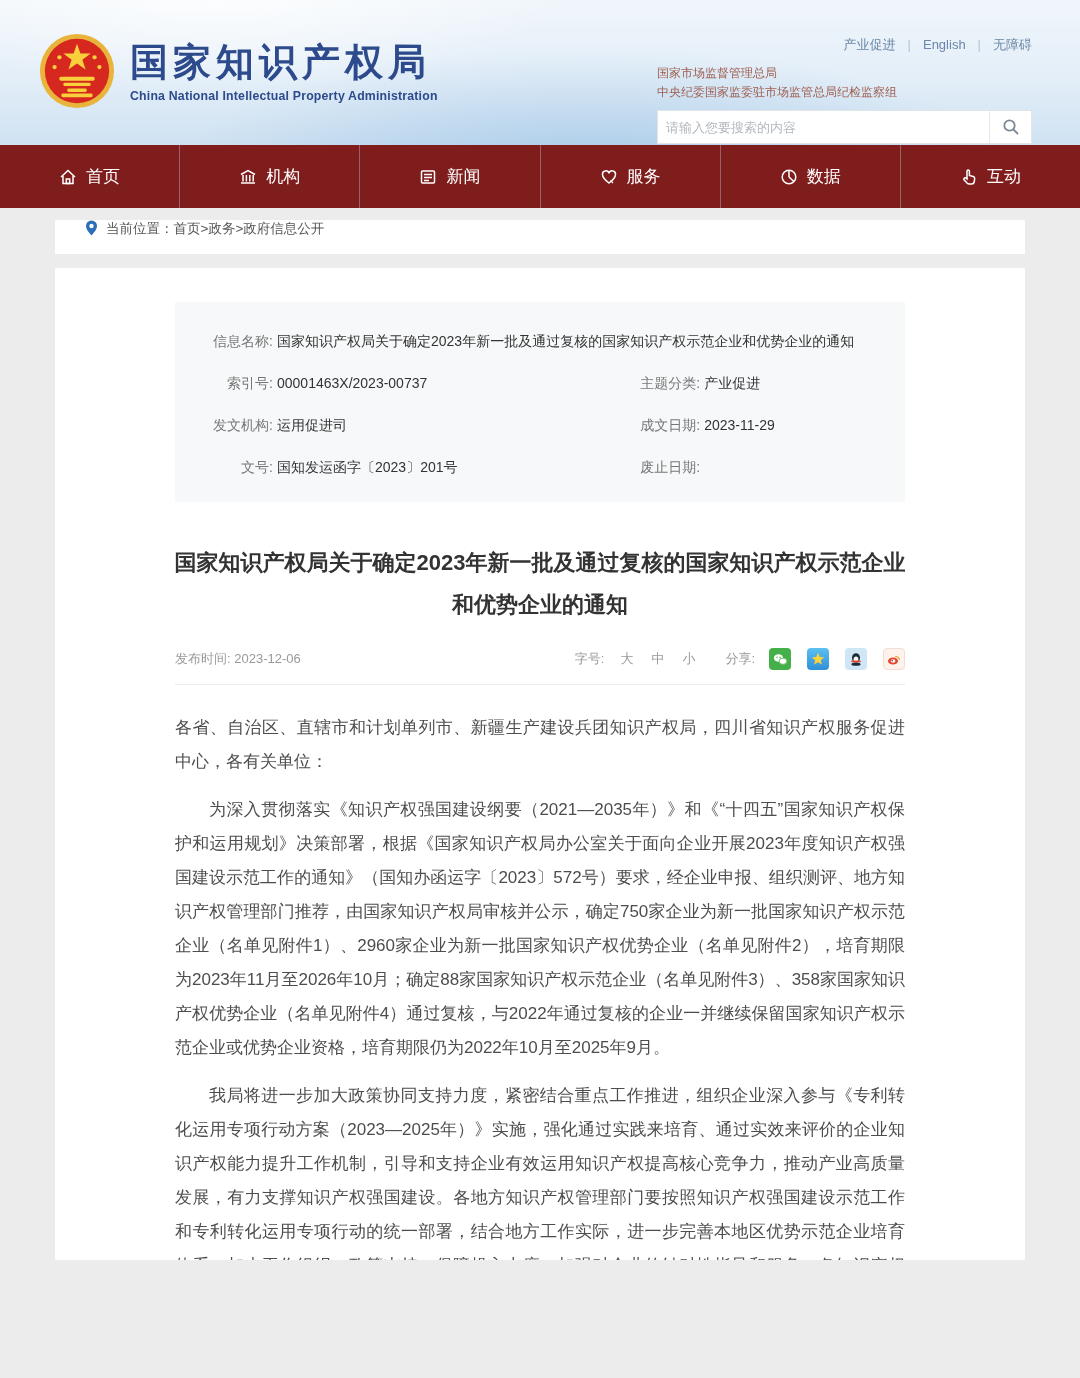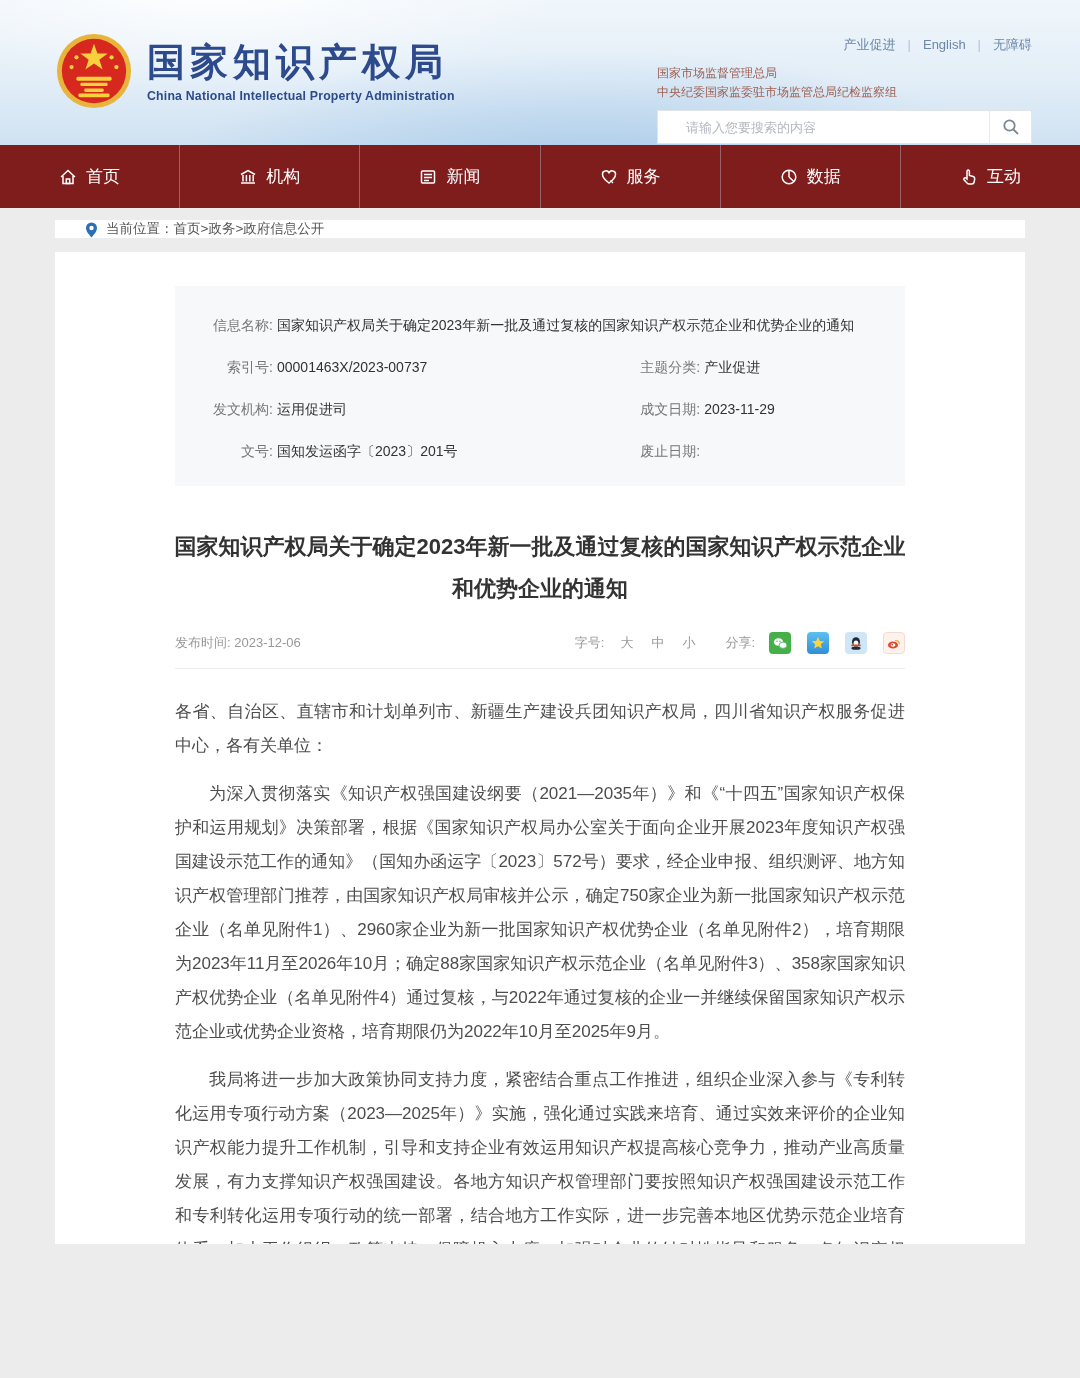--- a/index.html
+++ b/index.html
@@ -10,51 +10,51 @@
   }
 
   
   .site-header {
     height:145px; position:relative;
     background:
       radial-gradient(ellipse 600px 180px at 55% 120%, rgba(140,185,225,.55), rgba(140,185,225,0) 70%),
       radial-gradient(ellipse 500px 150px at 20% -10%, rgba(255,255,255,.9), rgba(255,255,255,0) 70%),
       linear-gradient(180deg,#f0f6fb 0%,#e3eef8 55%,#cfe2f2 100%);
   }
-  .logo-row { position:absolute; left:55px; top:32px; display:flex; align-items:center; }
+  .logo-row { position:absolute; left:38px; top:32px; display:flex; align-items:center; }
   .emblem { width:78px; height:78px; flex:0 0 auto; }
   .logo-text { margin-left:14px; }
   .site-name { font-size:38px; font-weight:bold; color:#2c4a8c; letter-spacing:5px; line-height:44px; }
   .site-name-en { font-size:12.3px; font-weight:bold; color:#2c4a8c; margin-top:5px; letter-spacing:.2px; }
 
   .header-right { position:absolute; right:48px; top:36px; width:375px; }
   .top-links { text-align:right; font-size:13px; color:#6b86a8; }
   .top-links .tl { cursor:pointer; }
   .top-links .sep { color:#b3c4d6; margin:0 12px; }
   .org-lines { margin-top:10px; font-size:12px; line-height:19px; color:#9e5f51; }
   .search-bar { margin-top:8px; height:34px; background:#fff; border:1px solid #e0e5ea; display:flex; align-items:center; }
-  .search-bar input { flex:1; border:none; outline:none; padding:0 28px; font-size:13px; color:#444;
+  .search-bar input { flex:1; border:none; outline:none; padding:0 8px; font-size:13px; color:#444;
                       font-family:"Liberation Sans","DejaVu Sans",sans-serif; background:transparent; }
   .search-bar input::placeholder { color:#b3b9bf; }
   .search-btn { width:42px; height:100%; border-left:1px solid #e6eaee; display:flex; align-items:center; justify-content:center; cursor:pointer; }
 
   
   .main-nav { height:63px; background:#7f1d1d; display:flex; position:relative; }
   .nav-item { flex:1; display:flex; align-items:center; justify-content:center; gap:9px;
               color:#fff; font-size:17px; position:relative; cursor:pointer;
               border-right:1px solid rgba(210,225,245,.35); }
   .nav-item:last-child { border-right:none; }
   .nav-item.active { background:#1d3b72; }
   .nav-item.active::before { content:""; position:absolute; top:-8px; left:0; right:0; height:8px; background:#a94743; }
   .nav-item.active::after { content:""; position:absolute; bottom:0; left:50%; margin-left:-7px;
               border-left:7px solid transparent; border-right:7px solid transparent; border-bottom:7px solid #f7f7f7; }
   .nav-icon { display:flex; }
 
   
-  .breadcrumb-bar { margin:12px 55px 8px; height:18px; background:#fff; display:flex; align-items:flex-end;
+  .breadcrumb-bar { margin:12px 55px 8px; height:34px; background:#fff; display:flex; align-items:flex-start;
                     padding-left:30px; font-size:13.5px; color:#555; }
   .breadcrumb-bar .pin { margin-right:8px; display:flex; }
 
   
   .content-card { margin:14px 55px 0; background:#fff; height:992px; overflow:hidden; }
 
   .doc-info { width:730px; margin:34px auto 0; background:#f7f8f9; padding:18px 26px 14px; font-size:14px; }
   .di-row { display:flex; line-height:42px; }
   .di-label { color:#777; text-align:right; min-width:72px; flex:0 0 auto; }
   .di-value { color:#333; margin-left:4px; }

